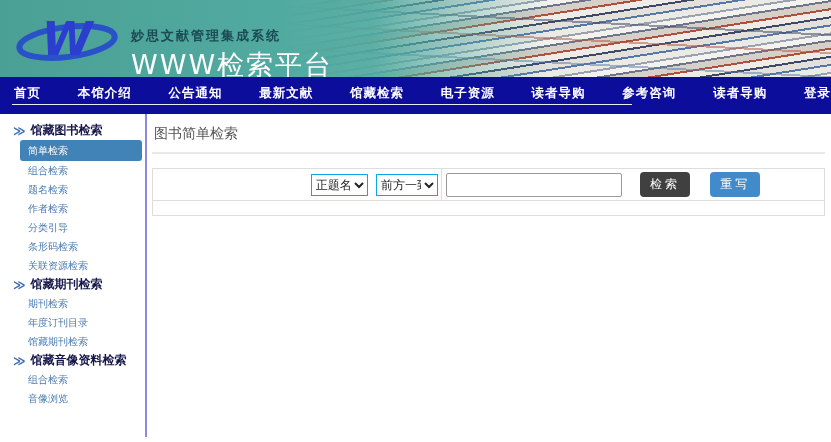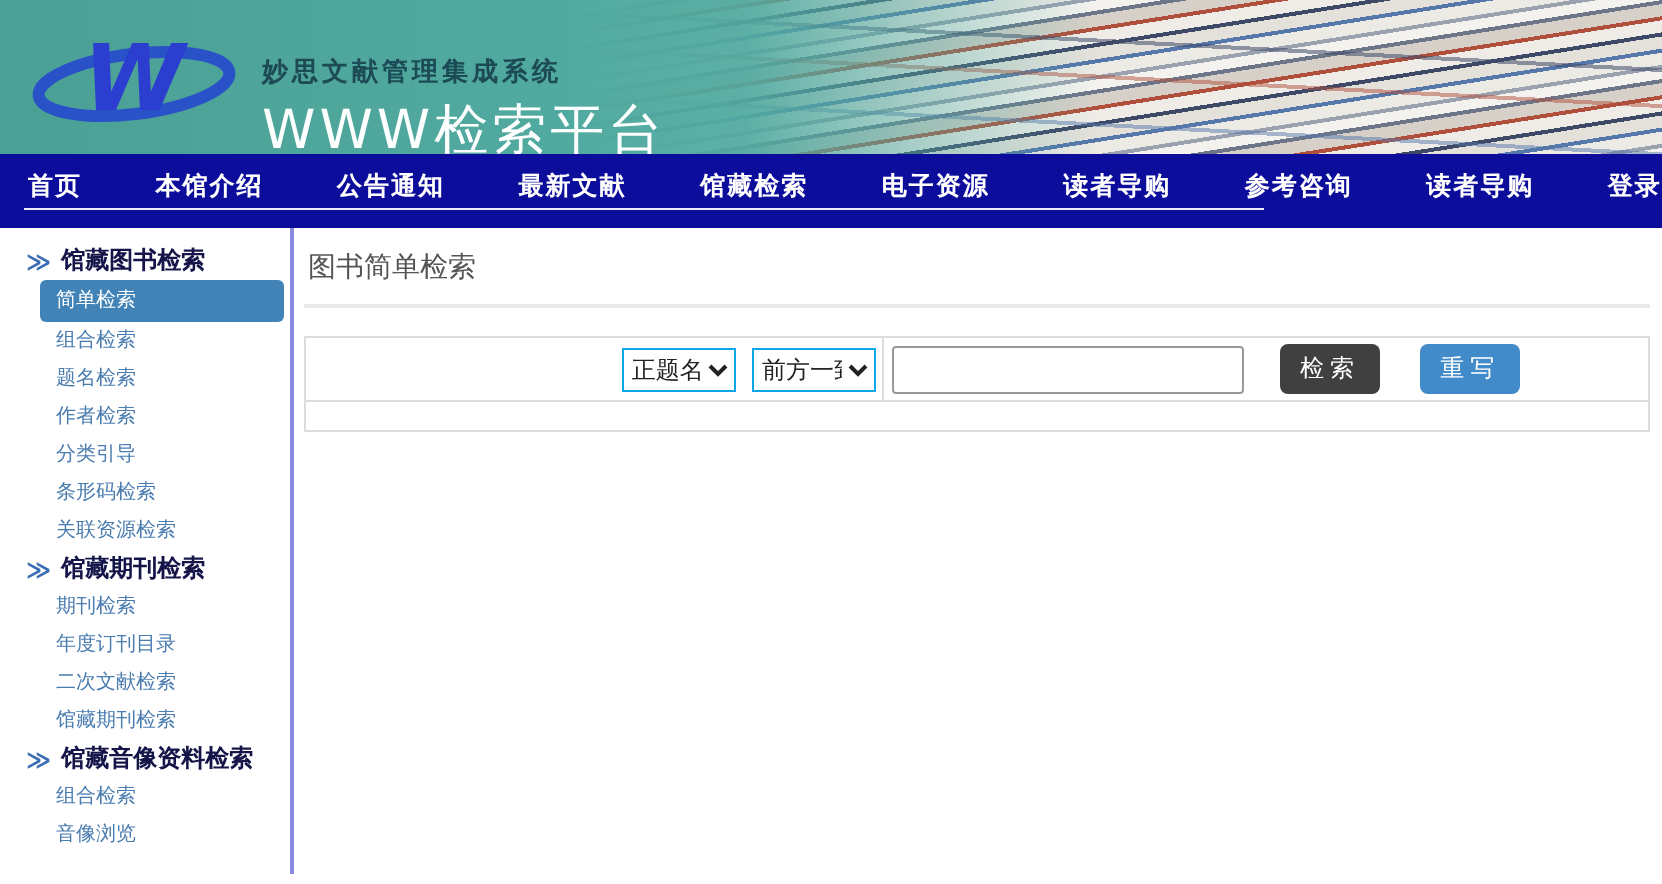--- a/index.html
+++ b/index.html
@@ -107,21 +107,20 @@
     <a class="sb-link">分类引导</a>
     <a class="sb-link">条形码检索</a>
     <a class="sb-link">关联资源检索</a>
 
     <div class="sb-header">
       <span class="sb-marker">≫</span>
       <span>馆藏期刊检索</span>
     </div>
     <a class="sb-link">期刊检索</a>
     <a class="sb-link">年度订刊目录</a>
-    <a class="sb-link">二次文献检索</a>
     <a class="sb-link">馆藏期刊检索</a>
 
     <div class="sb-header">
       <span class="sb-marker">≫</span>
       <span>馆藏音像资料检索</span>
     </div>
     <a class="sb-link">组合检索</a>
     <a class="sb-link">音像浏览</a>
   </div>
 

